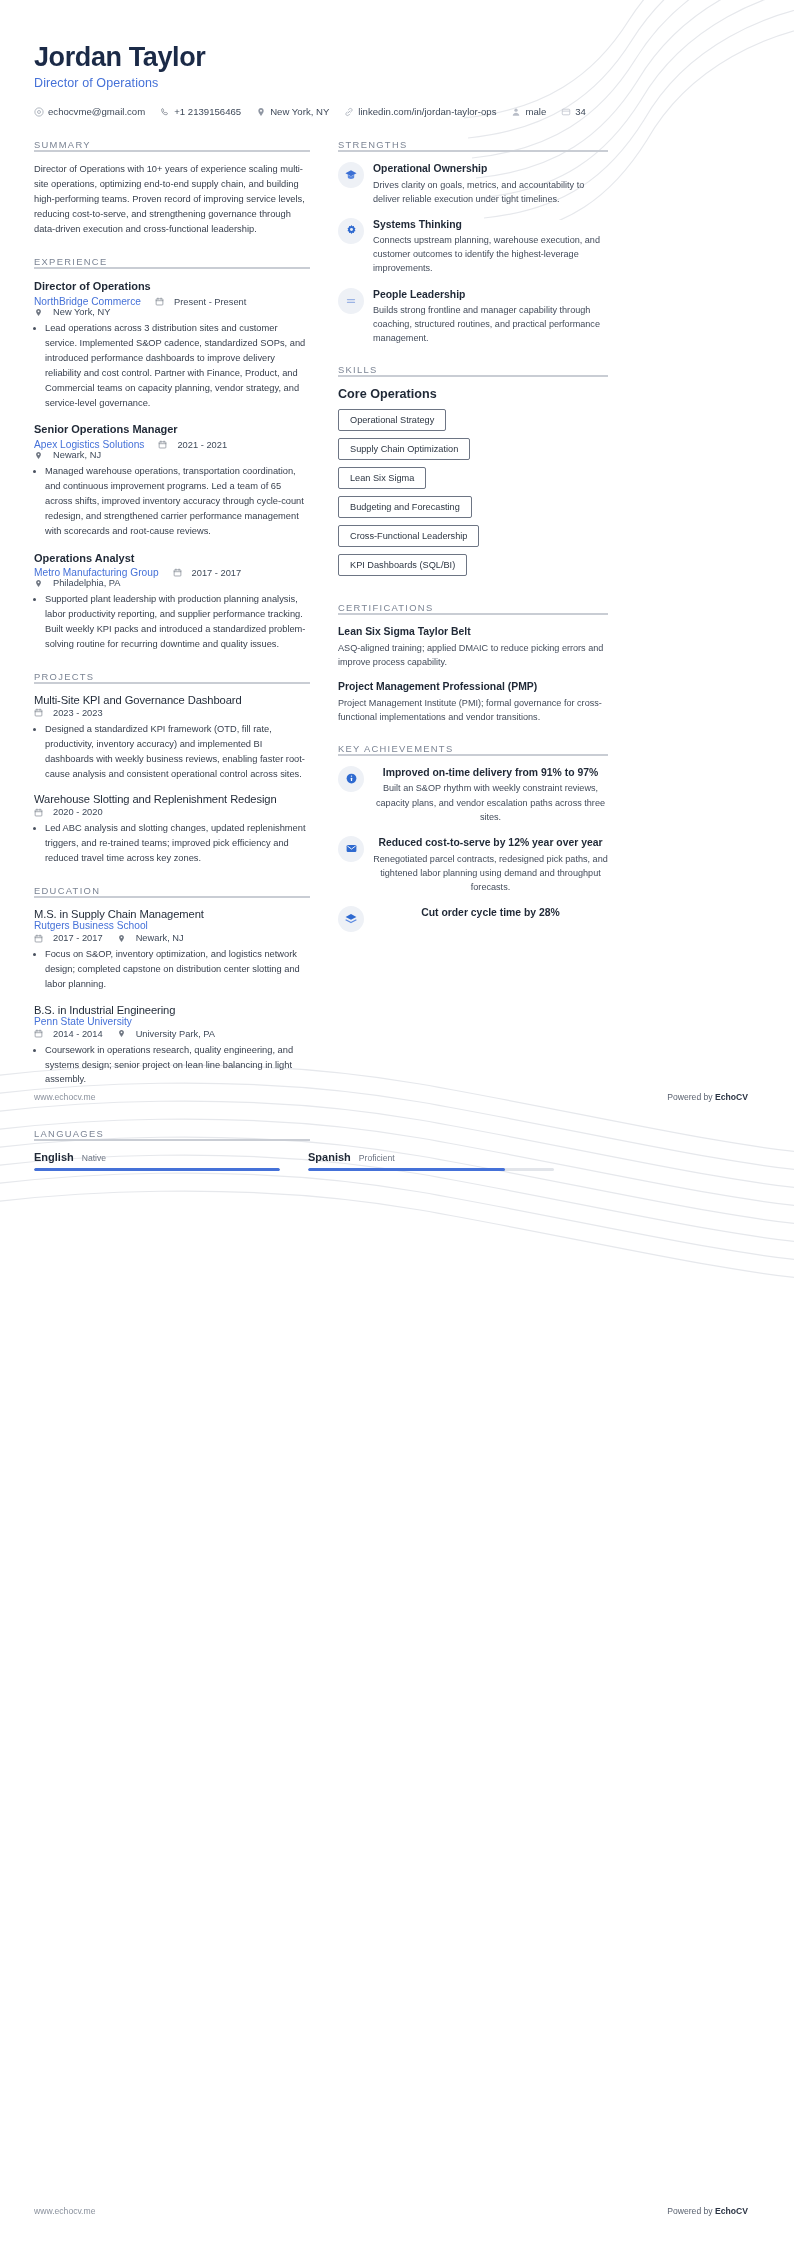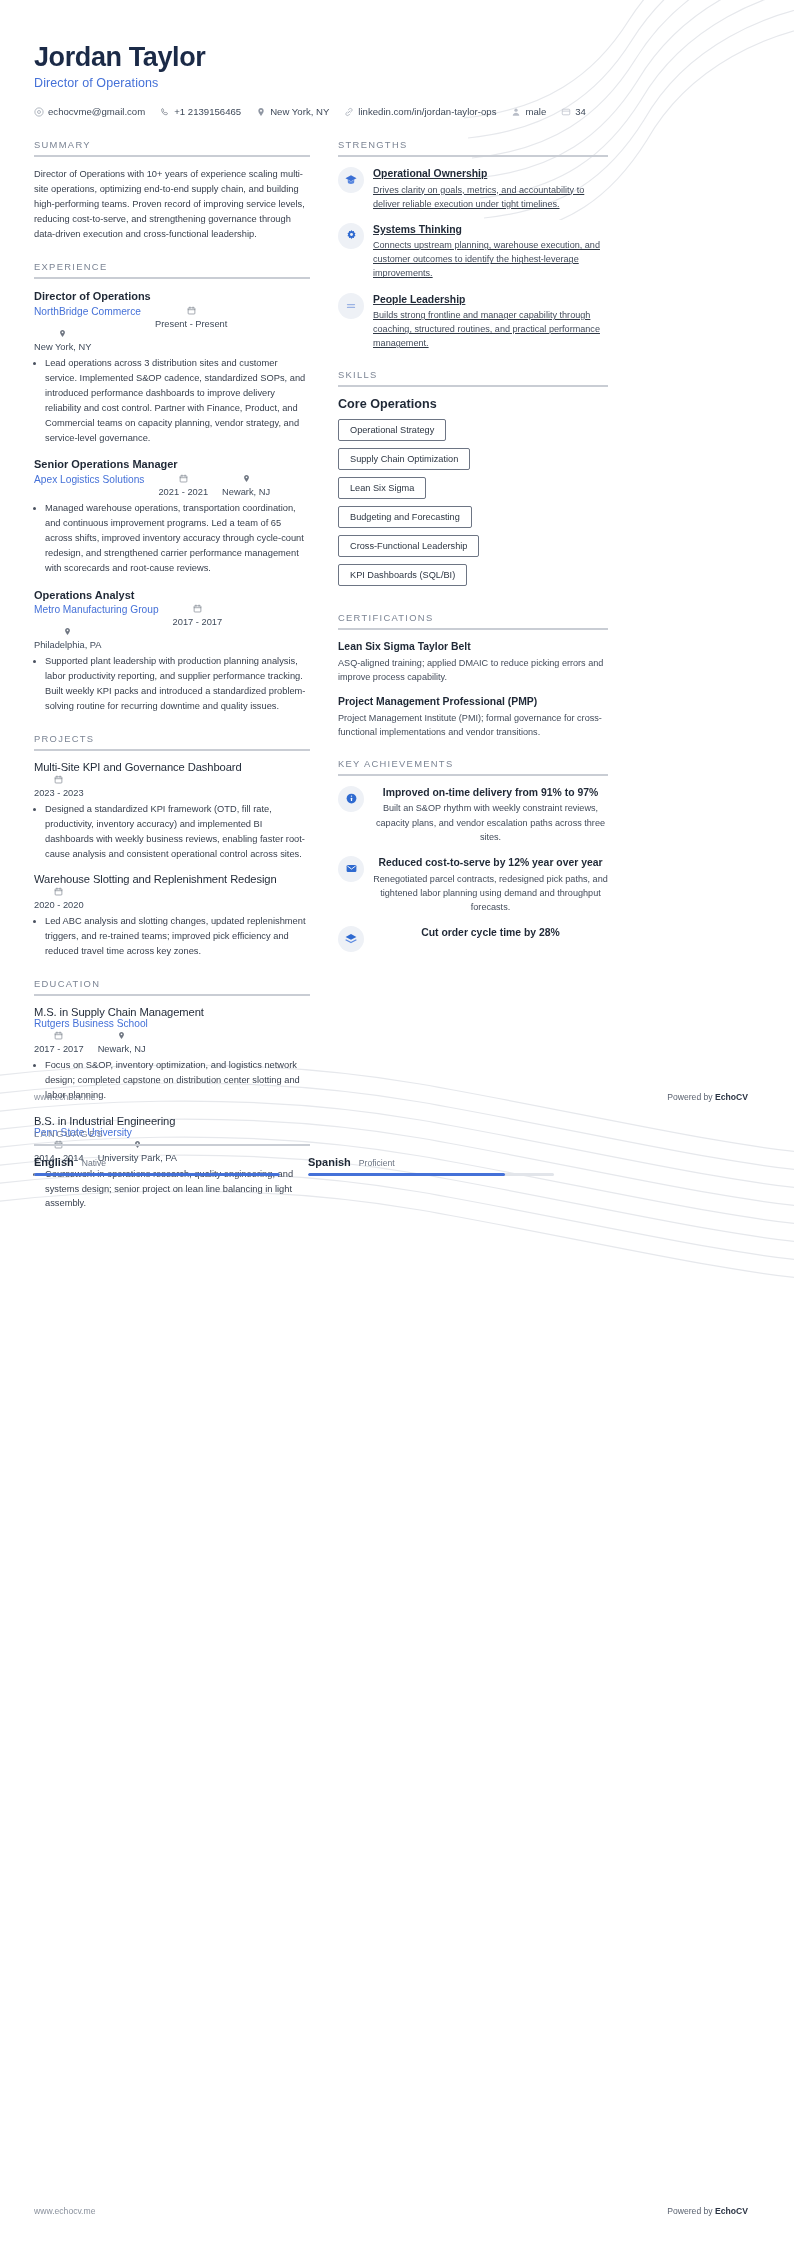--- a/index.html
+++ b/index.html
@@ -75,21 +75,20 @@
   }
   .col-left { width: 276px; flex: none; }
   .col-right { width: 270px; flex: none; }
 
   .section { margin-bottom: 19px; }
   .sec-title {
     font-size: 9.4px;
     letter-spacing: 1.3px;
     color: #7b8494;
     font-weight: normal;
-    padding-bottom: 5px;
   }
   .sec-rule {
     height: 2px;
     background: #c9cdd4;
     margin-bottom: 10px;
   }
 
   .body-text {
     font-size: 9.3px;
     line-height: 1.62;
@@ -100,37 +99,37 @@
   .entry { margin-bottom: 12px; }
   .entry:last-child { margin-bottom: 0; }
   .entry-title {
     font-size: 11px;
     font-weight: bold;
     color: #1f2836;
     line-height: 1.35;
   }
   .entry-meta {
     display: flex;
+    align-items: center;
     flex-wrap: wrap;
     margin-top: 2px;
     font-size: 9.3px;
     color: #3f4a5a;
   }
   .entry-org {
     color: #4571d8;
     font-size: 10.2px;
     margin-right: 14px;
   }
   .meta-bit {
     display: flex;
     align-items: center;
-    gap: 4px;
+    gap: 10px;
     margin-right: 14px;
     white-space: nowrap;
-    flex-direction: column;
   }
   .bullets {
     margin-top: 4px;
     padding-left: 11px;
   }
   .bullets li {
     font-size: 9.3px;
     line-height: 1.6;
     color: #39414f;
     margin-bottom: 2px;
@@ -152,21 +151,21 @@
   }
   .strength-icon {
     width: 26px; height: 26px;
     border-radius: 50%;
     background: #eef1f6;
     flex: none;
     display: flex;
     align-items: center;
     justify-content: center;
   }
-  .strength-body { flex: 1; text-decoration: underline; }
+  .strength-body { flex: 1; }
   .strength-name {
     font-size: 10.4px;
     font-weight: bold;
     color: #1f2836;
     line-height: 1.3;
   }
   .strength-desc {
     font-size: 9.1px;
     line-height: 1.55;
     color: #434c5b;

